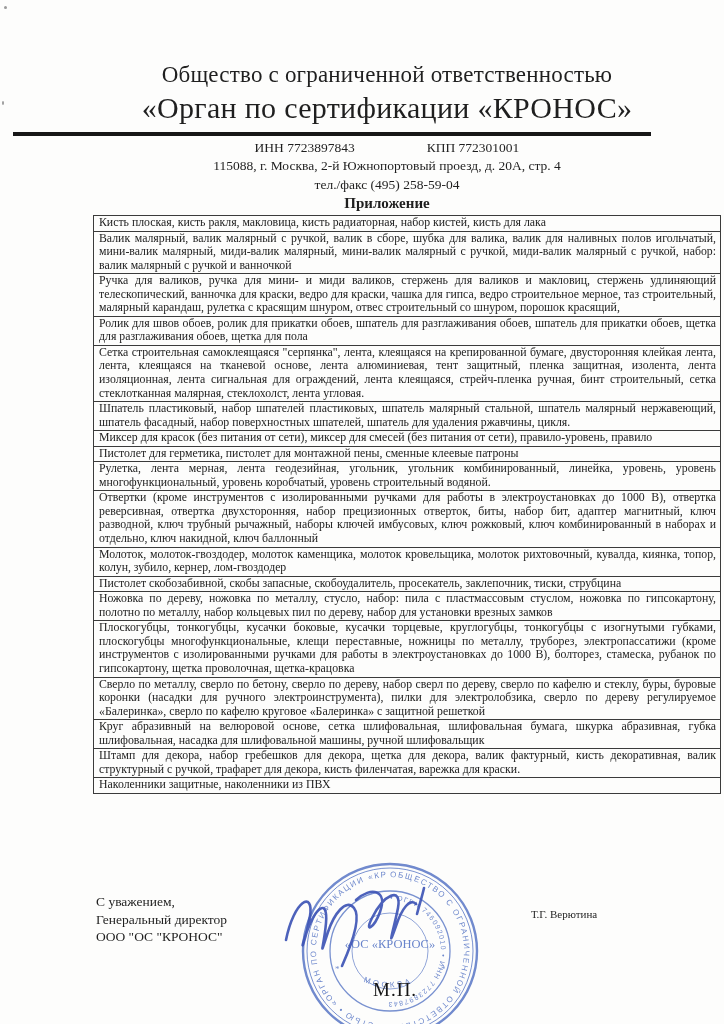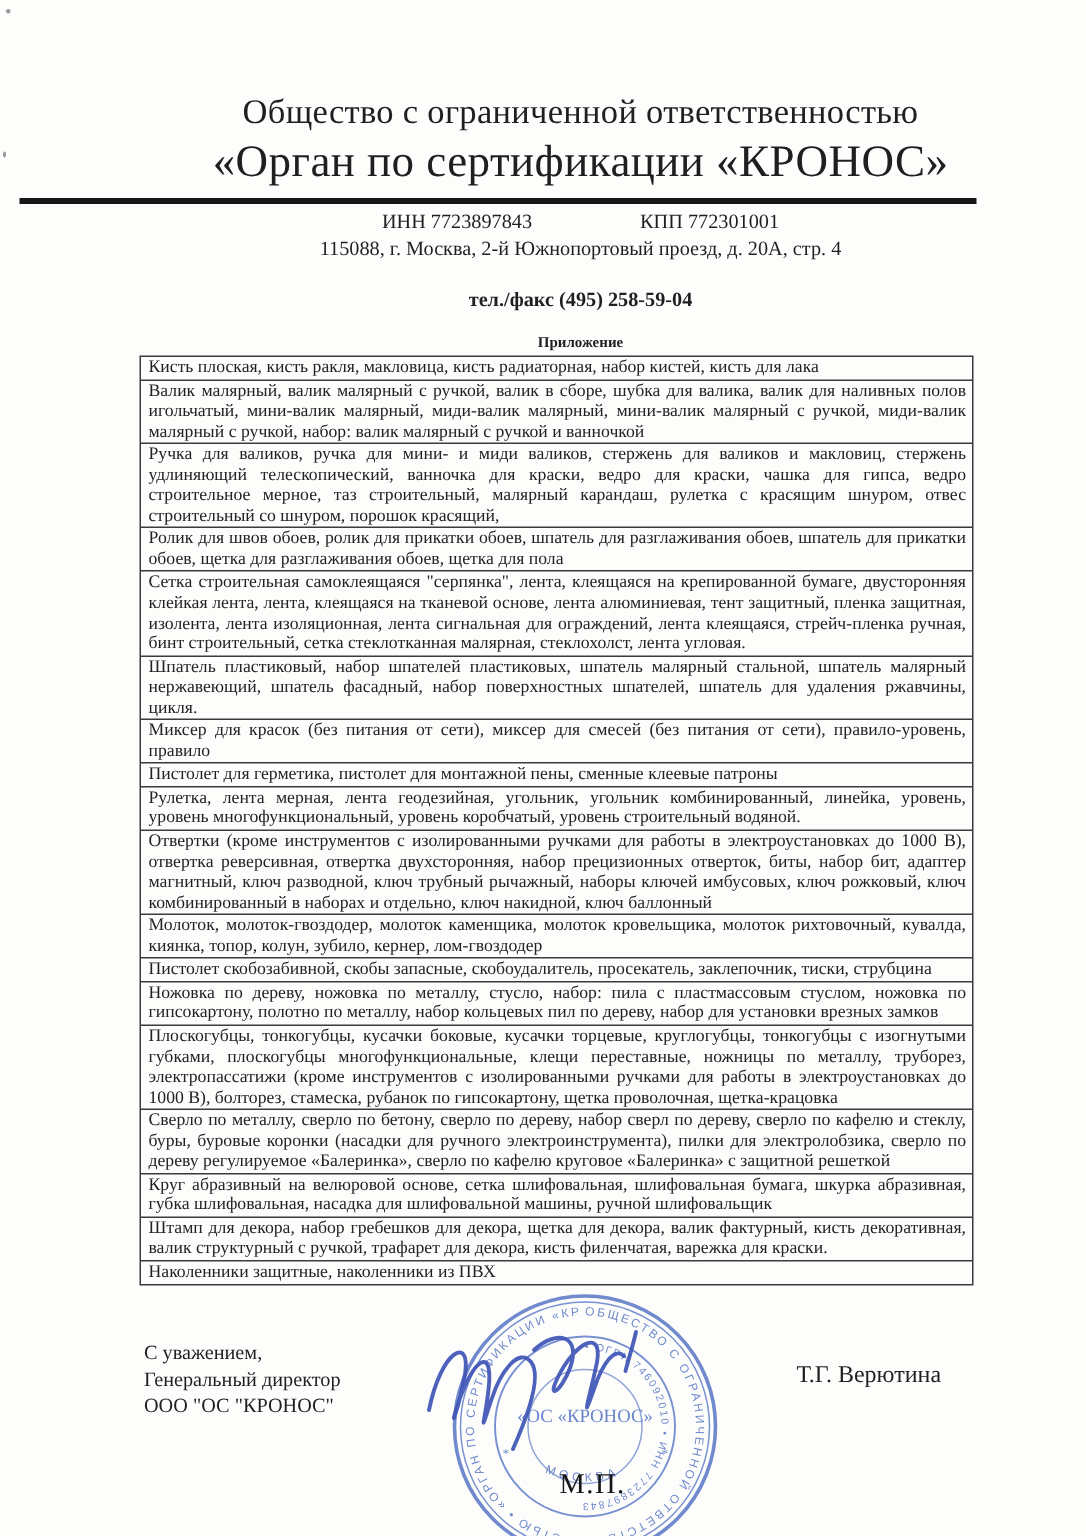--- a/index.html
+++ b/index.html
@@ -25,45 +25,45 @@
   .rule {
     margin:7px 0 4px 13px;
     width:638px; height:0;
     border-top:4px solid #171717;
   }
   .reg-line {
     display:flex; justify-content:center; gap:72px;
     font-size:13.5px; margin-top:1px;text-align:center;
   }
   .address { font-size:13.5px; margin-top:2px; }
-  .phone   { font-size:13.5px; margin-top:18px;font-weight:bold; }
-  .appendix { font-size:10px; font-weight:bold; margin-top:15px; }
+  .phone   { font-size:13.5px; margin-top:3px; }
+  .appendix { font-size:15px; font-weight:bold; margin-top:2px; }
   .items-table {
     margin:3px 17px 0 93px;
-    width:556px;
+    width:628px;
     border:1px solid #3b3b3b;
     box-sizing:border-box;
     background:#fdfdfc;
   }
   .trow {
     border-bottom:1px solid #3b3b3b;
     padding:0 4px 1px 5px;
     font-size:11.8px;
     line-height:13.55px;
     text-align:justify;
     color:#222;
   }
   .trow:last-child { border-bottom:none;font-family:Liberation Serif, serif; }
   .footer-left {
     position:absolute; left:96px; top:893px;
     font-size:13.5px; line-height:17.5px;
   }
   .signee {
     position:absolute; left:531px; top:908px;
-    font-size:16px;
+    font-size:11px;
   }
   .stamp-wrap {
     position:absolute; left:299px; top:860px;
     width:182px; height:182px;
     opacity:.88;
   }
   .signature-wrap {
     position:absolute; left:272px; top:866px;
     width:200px; height:125px;
   }

